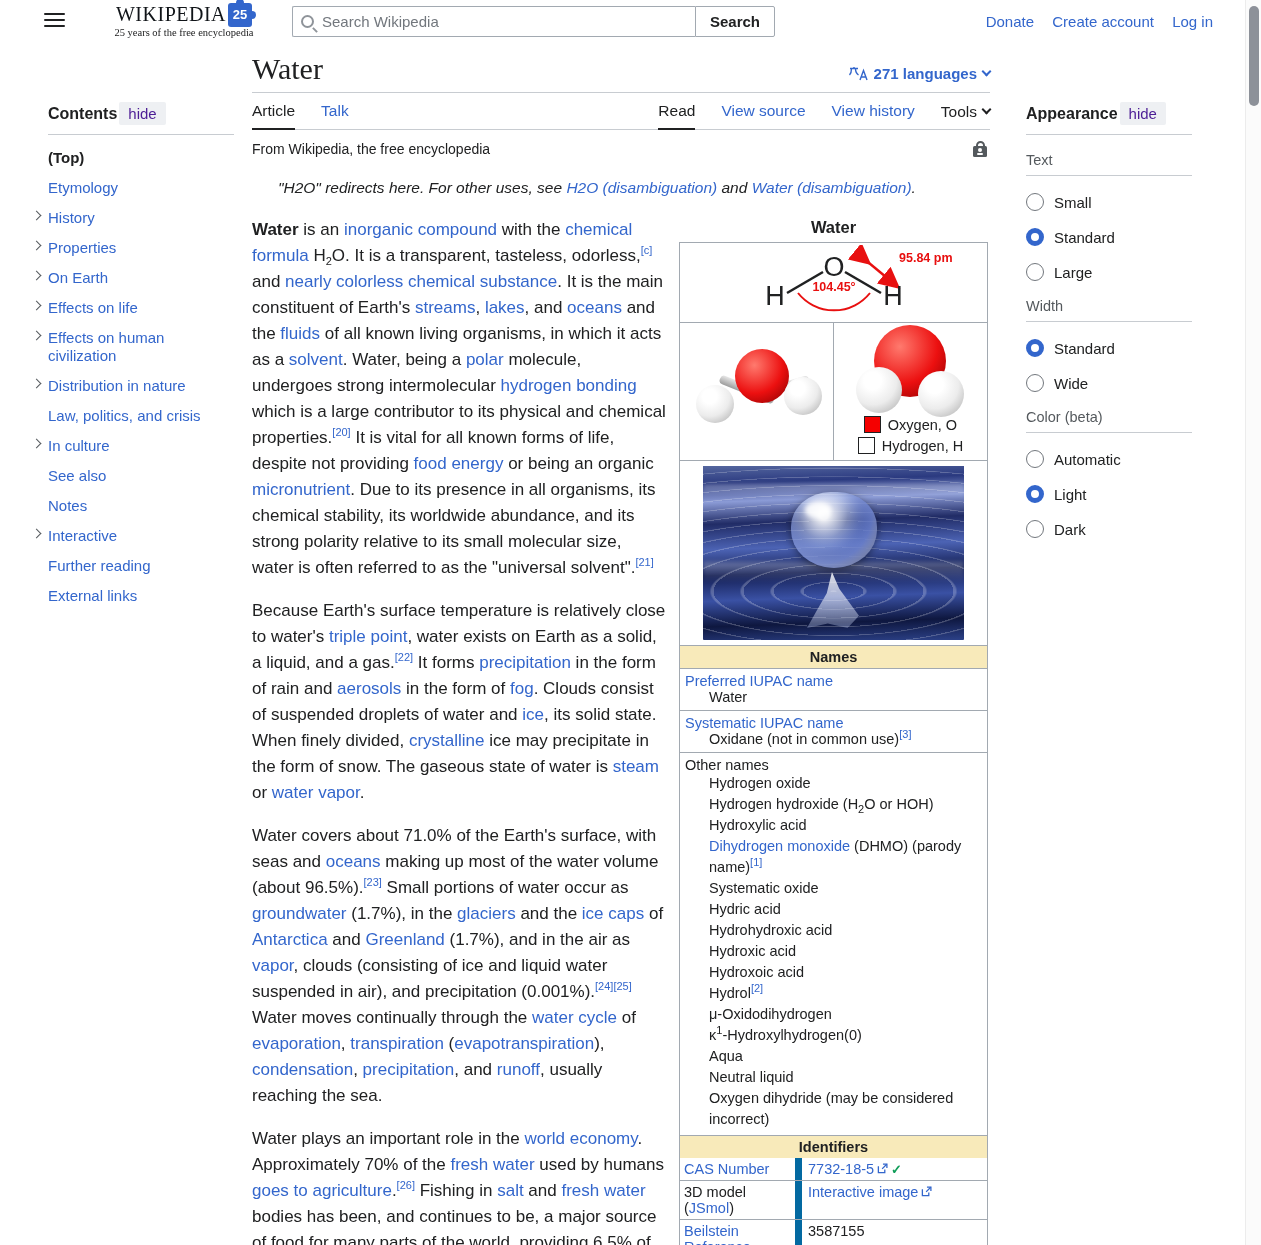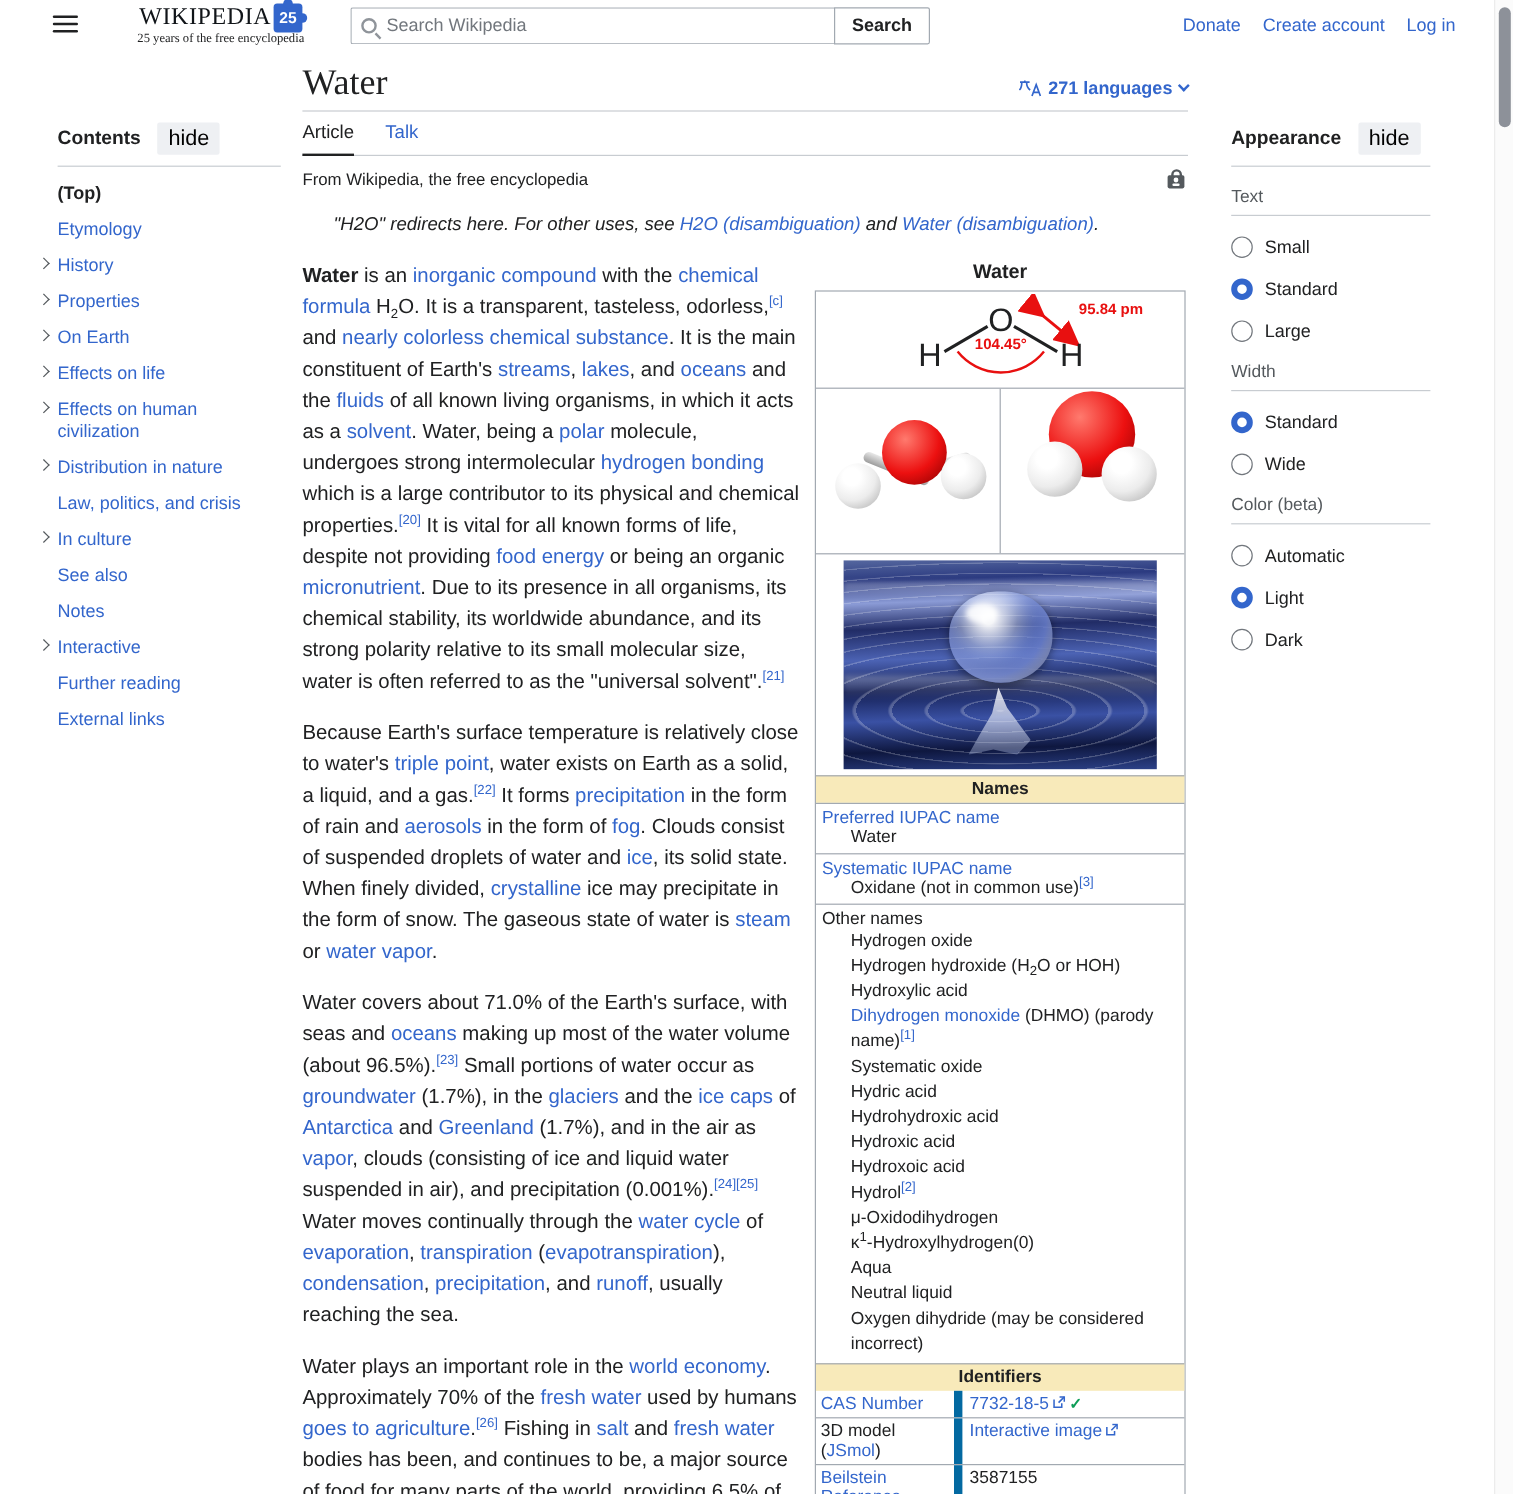--- a/index.html
+++ b/index.html
@@ -35,21 +35,21 @@
   #header-links a { margin-left:14px; }
 
   
   #scrollbar { position:absolute; right:0; top:0; width:16px; height:1245px; background:#fbfbfb; border-left:1px solid #ececec; }
   #scroll-thumb { position:absolute; left:3px; top:6px; width:10px; height:100px; background:#8d9199; border-radius:5px; }
 
   
   #toc { position:absolute; left:48px; top:102px; width:186px; }
   .panel-head { display:flex; align-items:center; }
   .panel-head .ptitle { font-weight:bold; font-size:16px; }
-  .chip { margin-left:14px; background:#eef0f3; border-radius:2px; padding:3px 9px; font-size:18px; color:#000000; cursor:pointer; }
+  .chip { margin-left:2px; background:#eef0f3; border-radius:2px; padding:3px 9px; font-size:15px; color:#4c1d95; cursor:pointer; }
   .pdivider { border-bottom:1px solid #c8ccd1; margin-top:9px; }
   #toc-list { margin-top:8px; }
   .toc-item { position:relative; padding:6px 0; font-size:15px; line-height:18px; cursor:pointer; }
   .toc-item .chev { position:absolute; left:-15px; top:9px; width:7px; height:7px; border-right:1.6px solid #54595d; border-bottom:1.6px solid #54595d; transform:rotate(-45deg); }
   .toc-item.top a { color:#202122; font-weight:bold; }
 
   
   #main { position:absolute; left:252px; top:50px; width:738px; }
   #title-row { display:flex; justify-content:space-between; align-items:flex-end; padding-bottom:4px; border-bottom:1px solid #c8ccd1; }
   #page-title { font-family:"Liberation Serif", serif; font-size:30px; font-weight:normal; line-height:38px; }
@@ -188,20 +188,29 @@
       </svg>
       <span>271 languages</span>
       <span class="chev-down"></span>
     </div>
   </div>
   <div id="tabs-row">
     <div class="tabgroup">
       <span class="tab active" style="color:#202122">Article</span>
       <span class="tab">Talk</span>
     </div>
+    <div class="tabgroup right">
+      <span class="tab active" style="color:#202122">Read</span>
+      <span class="tab">View source</span>
+      <span class="tab">View history</span>
+      <span class="tab plain">
+        <span>Tools</span>
+        <span class="chev-down"></span>
+      </span>
+    </div>
   </div>
   <div id="subtitle-row">
     <span>From Wikipedia, the free encyclopedia</span>
     <span id="lock">
       <span class="shackle"></span>
         <span class="lbody"></span>
         <span class="person"></span>
         <span class="torso"></span>
     </span>
   </div>
@@ -239,20 +248,30 @@
           <div class="stick" style="left:38px; top:62px; width:58px; transform:rotate(22deg);"></div>
           <div class="stick" style="left:72px; top:60px; width:58px; transform:rotate(-16deg);"></div>
           <div class="ball red-ball" style="left:55px; top:26px; width:54px; height:54px;"></div>
           <div class="ball white-ball" style="left:16px; top:62px; width:38px; height:38px;"></div>
           <div class="ball white-ball" style="left:104px; top:54px; width:38px; height:38px;"></div>
         </div>
         <div class="model-cell">
           <div class="ball red-ball" style="left:40px; top:2px; width:72px; height:72px;"></div>
           <div class="ball white-ball" style="left:22px; top:44px; width:46px; height:46px;"></div>
           <div class="ball white-ball" style="left:84px; top:48px; width:46px; height:46px;"></div>
+          <div class="legend">
+            <div class="legend-row">
+              <span class="swatch" id="swatch-o" style="background: rgb(245, 0, 0);"></span>
+              <span>Oxygen, O</span>
+            </div>
+            <div class="legend-row">
+              <span class="swatch" id="swatch-h" style="background: rgb(255, 255, 255);"></span>
+              <span>Hydrogen, H</span>
+            </div>
+          </div>
         </div>
       </div>
       <div class="ib-row" id="photo-row">
         <div id="photo">
           <div class="streak" style="top:18px;"></div>
           <div class="streak" style="top:96px; height:20px;"></div>
           <div class="ripples"></div>
           <div id="droplet"></div>
           <div id="splash"></div>
         </div>

